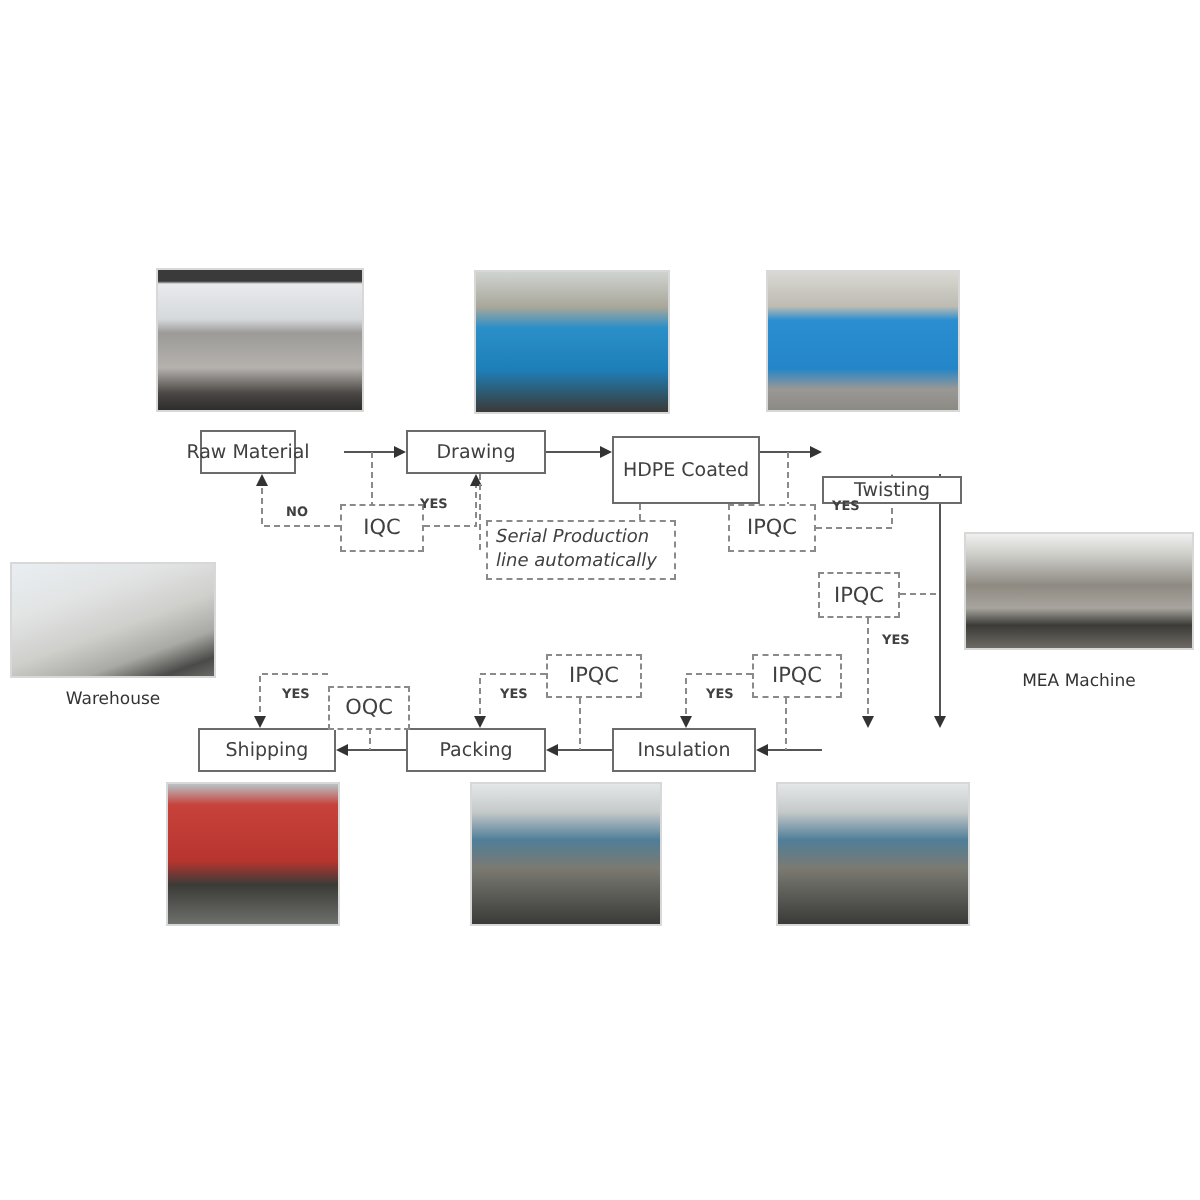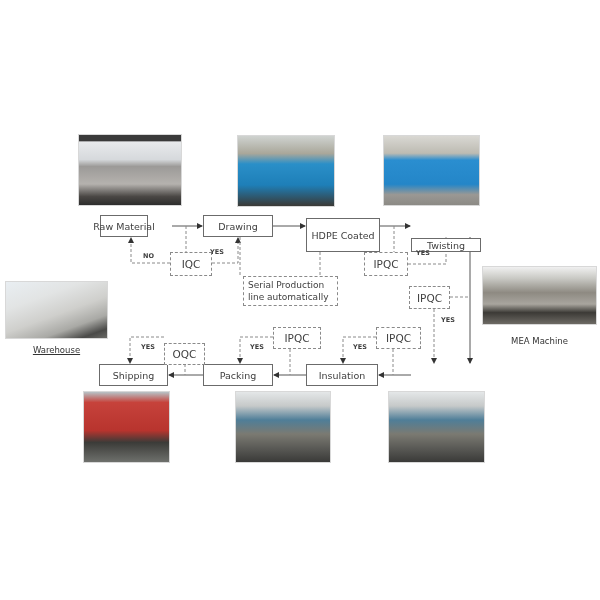--- a/index.html
+++ b/index.html
@@ -74,39 +74,39 @@
 
   <div class="photo" style="left:78px;top:134px;width:104px;height:72px;background:linear-gradient(180deg,#3a3a3a 0%,#3a3a3a 8%,#e8eaec 10%,#d6d9dc 35%,#9c9a98 45%,#b5b2ae 70%,#4a4744 88%,#2d2d2d 100%);"></div>
   <div class="photo" style="left:237px;top:135px;width:98px;height:72px;background:linear-gradient(180deg,#cfd3d0 0%,#a9a79a 25%,#2a8fc8 40%,#1e7fb8 70%,#3b3a36 100%);"></div>
   <div class="photo" style="left:383px;top:135px;width:97px;height:71px;background:linear-gradient(180deg,#d9d8d3 0%,#bdbbb2 25%,#2a8ed0 35%,#2486c8 70%,#9a9894 85%,#8c8a85 100%);"></div>
   <div class="photo" style="left:5px;top:281px;width:103px;height:58px;background:linear-gradient(160deg,#e9eef2 0%,#e2e4e4 30%,#cfcfcc 55%,#a9a9a5 75%,#4a4a48 90%,#6a6a66 100%);"></div>
   <div class="photo" style="left:482px;top:266px;width:115px;height:59px;background:linear-gradient(180deg,#f0f0f0 0%,#c9c9c4 20%,#8e8a82 45%,#a8a59e 65%,#3c3a36 80%,#6d6a64 100%);"></div>
   <div class="photo" style="left:83px;top:391px;width:87px;height:72px;background:linear-gradient(180deg,#b7c2c6 0%,#c6423b 15%,#b8342e 55%,#3b3b38 72%,#6e706c 100%);"></div>
   <div class="photo" style="left:235px;top:391px;width:96px;height:72px;background:linear-gradient(180deg,#e4e7e8 0%,#c6c9c9 20%,#4f7e98 40%,#7b7a72 60%,#5a5a56 80%,#3a3a38 100%);"></div>
   <div class="photo" style="left:388px;top:391px;width:97px;height:72px;background:linear-gradient(180deg,#e4e7e8 0%,#c6c9c9 20%,#4f7e98 40%,#7b7a72 60%,#5a5a56 80%,#3a3a38 100%);"></div>
 
-  <div class="caption" style="left:5px;top:345px;width:103px;text-decoration:underline;">Warehouse</div>
+  <div class="caption" style="left:5px;top:345px;width:103px;">Warehouse</div>
   <div class="caption" style="left:482px;top:336px;width:115px;">MEA Machine</div>
 
   <div class="box" style="left:100px;top:215px;width:48px;height:22px;">Raw Material</div>
   <div class="box" style="left:203px;top:215px;width:70px;height:22px;">Drawing</div>
   <div class="box" style="left:306px;top:218px;width:74px;height:34px;">HDPE Coated</div>
   <div class="box" style="left:411px;top:215px;width:70px;height:14px;margin-top:23px;">Twisting</div>
   <div class="box" style="left:306px;top:364px;width:72px;height:22px;">Insulation</div>
   <div class="box" style="left:203px;top:364px;width:70px;height:22px;">Packing</div>
   <div class="box" style="left:99px;top:364px;width:69px;height:22px;">Shipping</div>
 
   <div class="qc" style="left:170px;top:252px;width:42px;height:24px;">IQC</div>
   <div class="qc" style="left:364px;top:252px;width:44px;height:24px;">IPQC</div>
   <div class="qc" style="left:409px;top:286px;width:41px;height:23px;">IPQC</div>
   <div class="qc" style="left:376px;top:327px;width:45px;height:22px;">IPQC</div>
   <div class="qc" style="left:273px;top:327px;width:48px;height:22px;">IPQC</div>
   <div class="qc" style="left:164px;top:343px;width:41px;height:22px;">OQC</div>
 
-  <div class="note" style="left:243px;top:276px;width:95px;height:30px;">
+  <div class="note" style="left:243px;top:260px;width:95px;height:30px;font-style:italic;">
     <div>Serial Production</div>
     <div>line automatically</div>
   </div>
 
   <div class="lbl" style="left:143px;top:252px;">NO</div>
   <div class="lbl" style="left:210px;top:248px;">YES</div>
   <div class="lbl" style="left:416px;top:249px;">YES</div>
   <div class="lbl" style="left:441px;top:316px;">YES</div>
   <div class="lbl" style="left:353px;top:343px;">YES</div>
   <div class="lbl" style="left:250px;top:343px;">YES</div>

